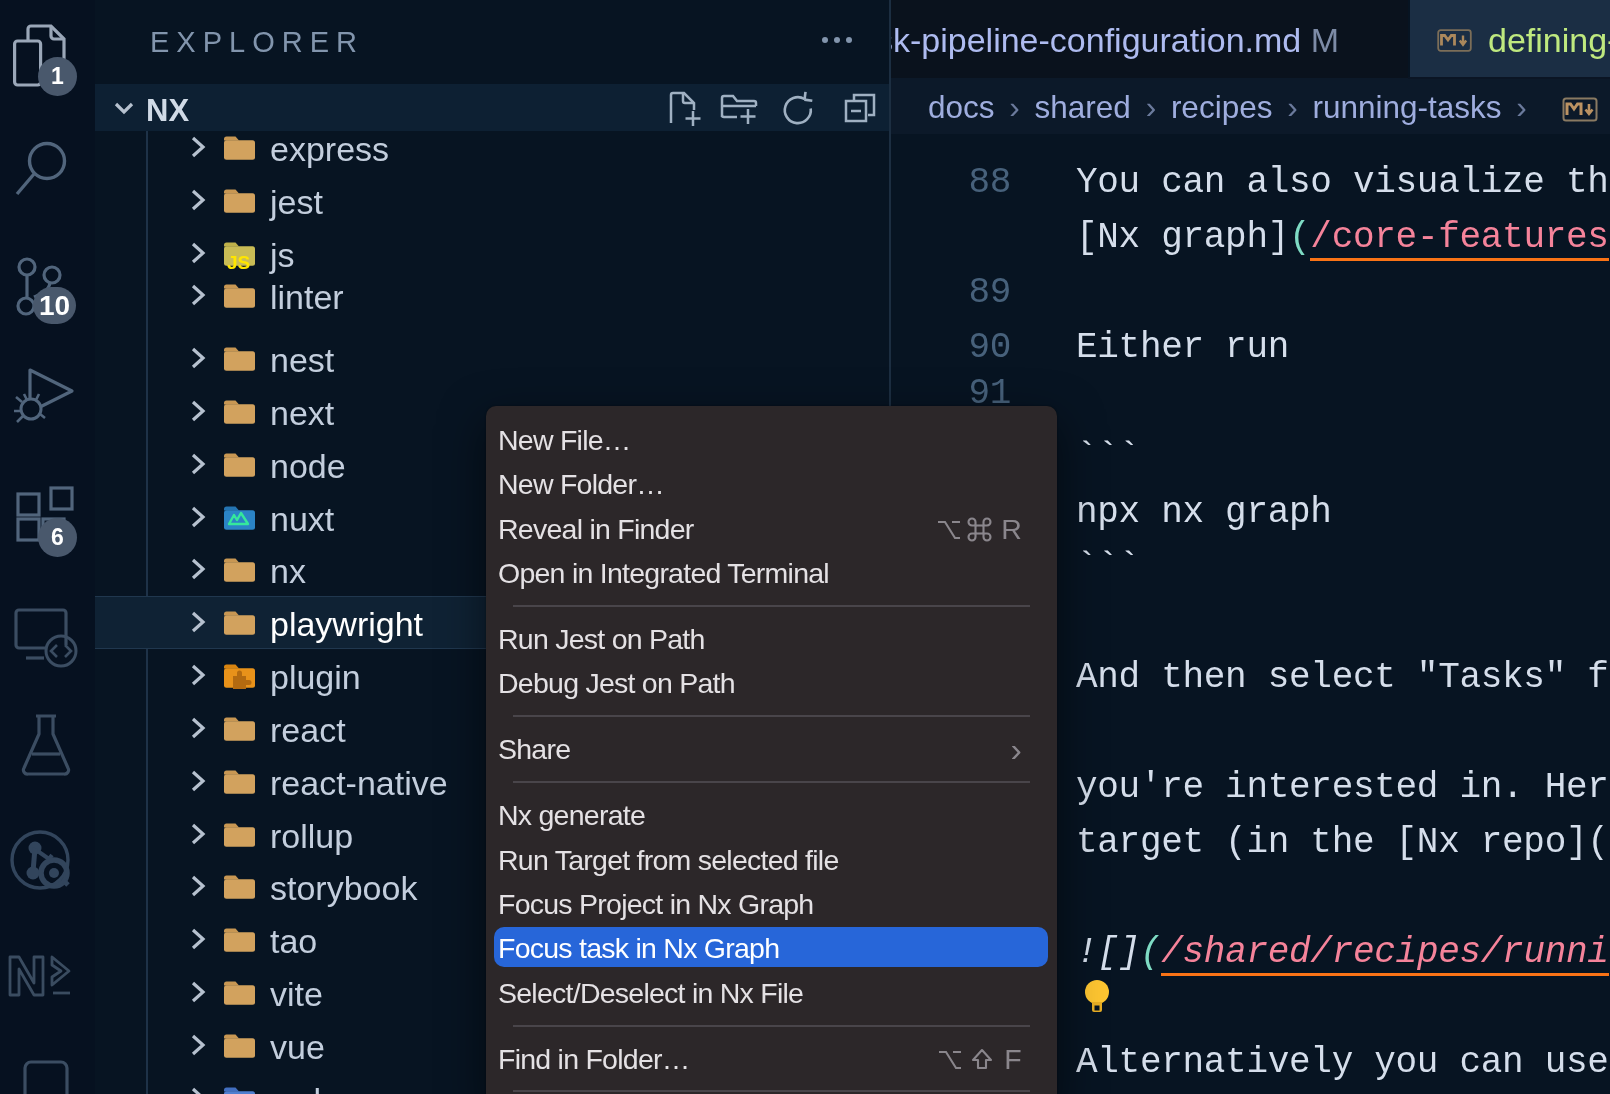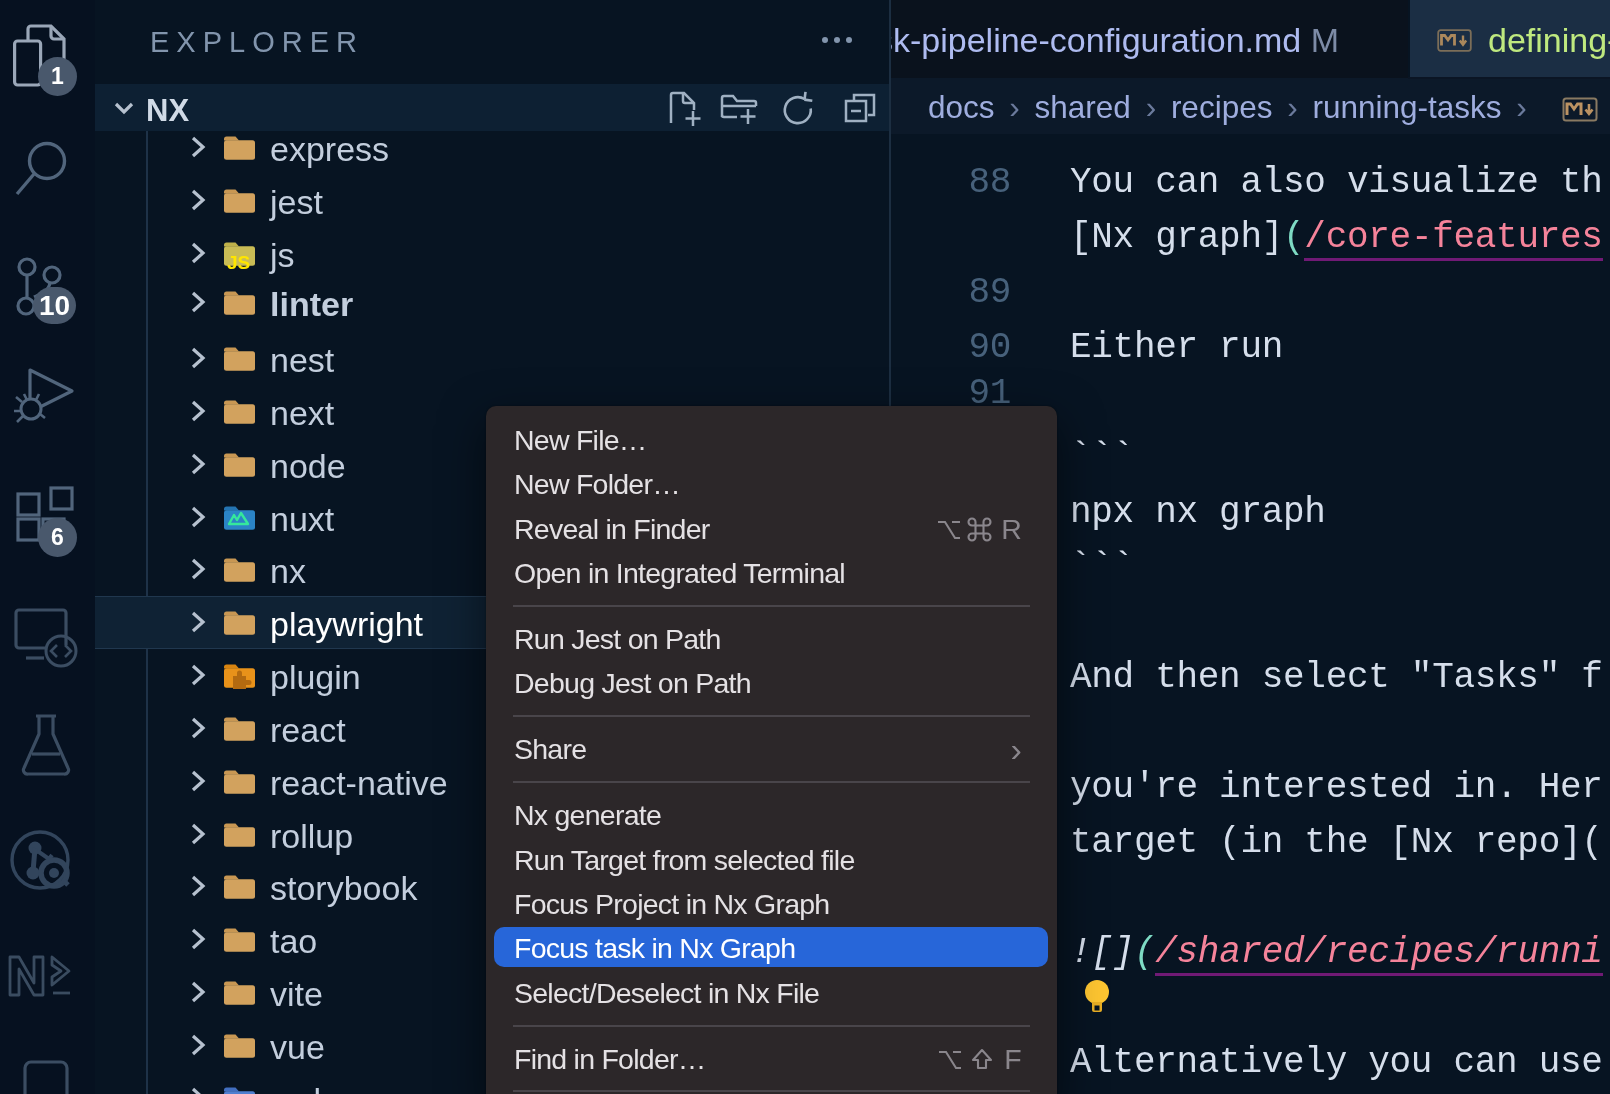--- a/index.html
+++ b/index.html
@@ -35,31 +35,31 @@
   #tab1 .m { color:#7d8ba6; }
   #tab2 { left:520px; top:0; width:200px; height:78px; background:#1b2e44; }
   #tab2 .t { position:absolute; left:78px; top:21px; font-size:34px; color:#bfe97f; white-space:pre; }
   #crumbs { left:0; top:78px; width:720px; height:56px; background:#0c1929;
             font-size:31.5px; color:#9fadde; }
   #crumbs .sep { color:#6b7a9c; margin:0 6px; }
   #vline { left:-1px; top:0; width:2px; height:1094px; background:#1c2e41; }
 
   #code { left:0; top:134px; width:720px; height:960px; font-family:"Liberation Mono", monospace;
           font-size:36px; letter-spacing:-0.3px; }
-  .cl { position:absolute; left:180px; white-space:pre; color:#d5deeb; line-height:55px; }
+  .cl { position:absolute; left:186px; white-space:pre; color:#d5deeb; line-height:55px; }
   .ln { position:absolute; width:121px; text-align:right; color:#47617b; line-height:55px; }
   .green { color:#b0dc6c; }
   .teal { color:#7edbc4; }
-  .pinku { color:#f5839a; border-bottom:3px solid #701a75; }
+  .pinku { color:#f5839a; border-bottom:3px solid #f97316; }
 
   
   #menu { left:486px; top:406px; width:571px; height:700px; background:#2c2729;
           border-radius:10px; box-shadow:0 15px 45px rgba(0,0,0,0.55), 0 0 2px rgba(0,0,0,.4);
           padding-top:12px; font-size:28.5px; letter-spacing:-0.75px; color:#e4e1e4; }
-  .mi { position:relative; height:44.35px; line-height:44.35px; padding-left:28px; white-space:nowrap; }
+  .mi { position:relative; height:44.35px; line-height:44.35px; padding-left:12px; white-space:nowrap; }
   .mi .sc { position:absolute; right:36px; top:0; color:#8a868c; }
   .mi .sc svg { position:relative; top:4px; }
   .msep { height:2px; background:#49454a; margin:9.6px 27px 10px 27px; }
   .hl { position:absolute; left:8px; right:9px; top:0.5px; height:40.5px; background:#2766d9;
         border-radius:10px; z-index:0; }
   .mihl { color:#fff; }
   .mi > span.txt { position:relative; z-index:1; }
 </style>
 </head>
 <body>
@@ -123,21 +123,21 @@
         <svg class="chev" viewBox="0 0 30 30">
           <path d="M10 6 L20 15 L10 24"></path>
         </svg>
         <svg class="ficon" viewBox="0 0 36 30">
           <path d="M3 7 a2.5 2.5 0 0 1 2.5 -2.5 h9 l3.5 4 h-15 z" fill="#bfb14a"></path>
           <rect x="3" y="8.2" width="31" height="19.5" rx="2.5" fill="#c9bc55"></rect>
           <text x="6" y="31" font-family="Liberation Sans" font-size="19" font-weight="bold" fill="#ffe600">JS</text>
         </svg>
         <div class="lbl">js</div>
       </div>
-      <div class="row" style="top:276px;font-weight:bold;">
+      <div class="row" style="top:269px;">
         <svg class="chev" viewBox="0 0 30 30">
           <path d="M10 6 L20 15 L10 24"></path>
         </svg>
         <svg class="ficon" viewBox="0 0 36 30">
           <path d="M3 7 a2.5 2.5 0 0 1 2.5 -2.5 h9 l3.5 4 h-15 z" fill="#c89753"></path>
           <rect x="3" y="8.2" width="31" height="19.5" rx="2.5" fill="#d2a25e"></rect>
         </svg>
         <div class="lbl">linter</div>
       </div>
       <div class="row" style="top:332.1px;">

